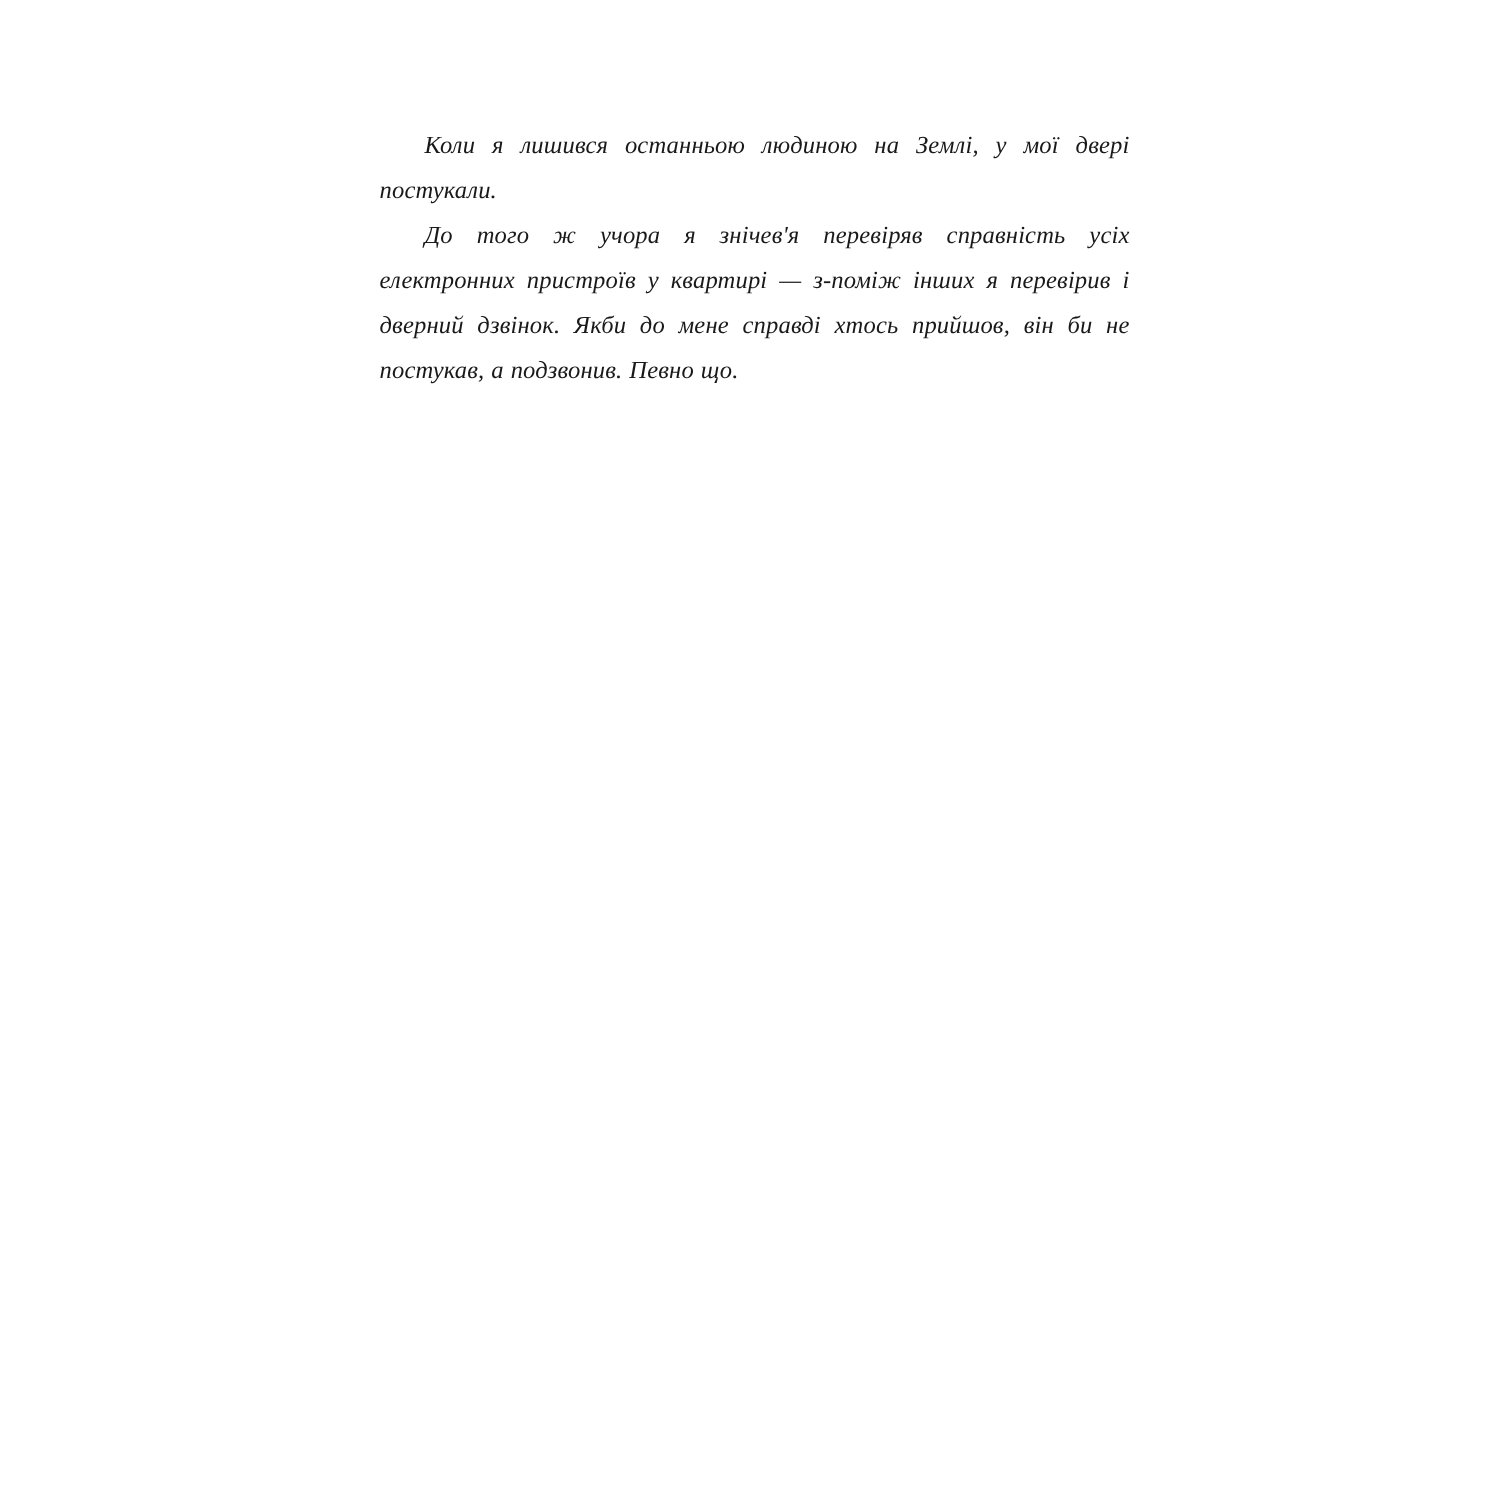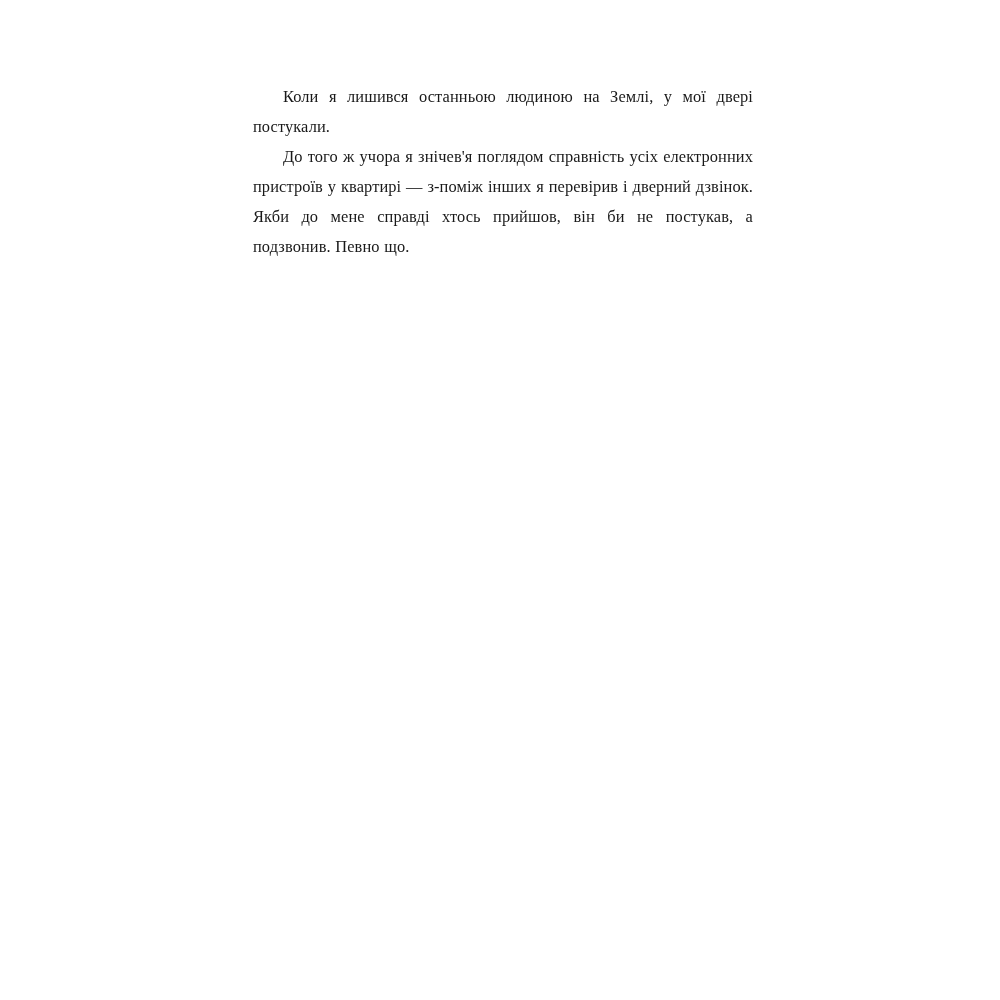--- a/index.html
+++ b/index.html
@@ -12,20 +12,21 @@
     height: 1000px;
     overflow: hidden;
     font-family: "Liberation Serif", serif;
     color: #1a1a1a;
   }
   .page {
     position: relative;
     width: 911px;
     height: 1000px;
     background: #ffffff;
+    font-style: italic;
   }
   .text-block {
     position: absolute;
     left: 253px;
     top: 82px;
     width: 500px;
   }
   .para {
     margin: 0;
     font-size: 16.4px;
@@ -40,15 +41,15 @@
   .para:last-child {
     text-align-last: left;
   }
 </style>
 </head>
 <body>
 
 <div class="page">
   <div class="text-block">
     <p class="para">Коли я лишився останньою людиною на Землі, у мої двері постукали.</p>
-    <p class="para">До того ж учора я знічев'я поглядом справність усіх електронних пристроїв у квартирі — з-поміж інших я перевірив і дверний дзвінок. Якби до мене справді хтось прийшов, він би не постукав, а подзвонив. Певно що.</p>
+    <p class="para">До того ж учора я знічев'я перевіряв справність усіх електронних пристроїв у квартирі — з-поміж інших я перевірив і дверний дзвінок. Якби до мене справді хтось прийшов, він би не постукав, а подзвонив. Певно що.</p>
   </div>
 </div>
 
 </body></html>

